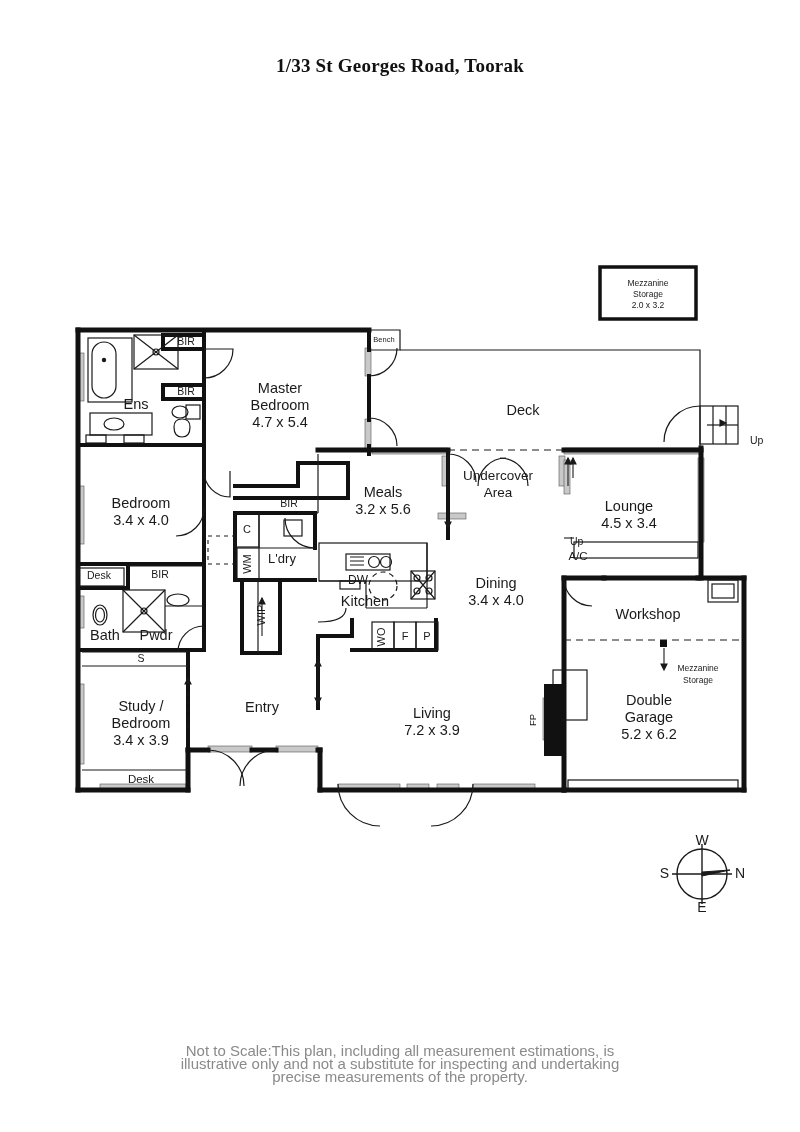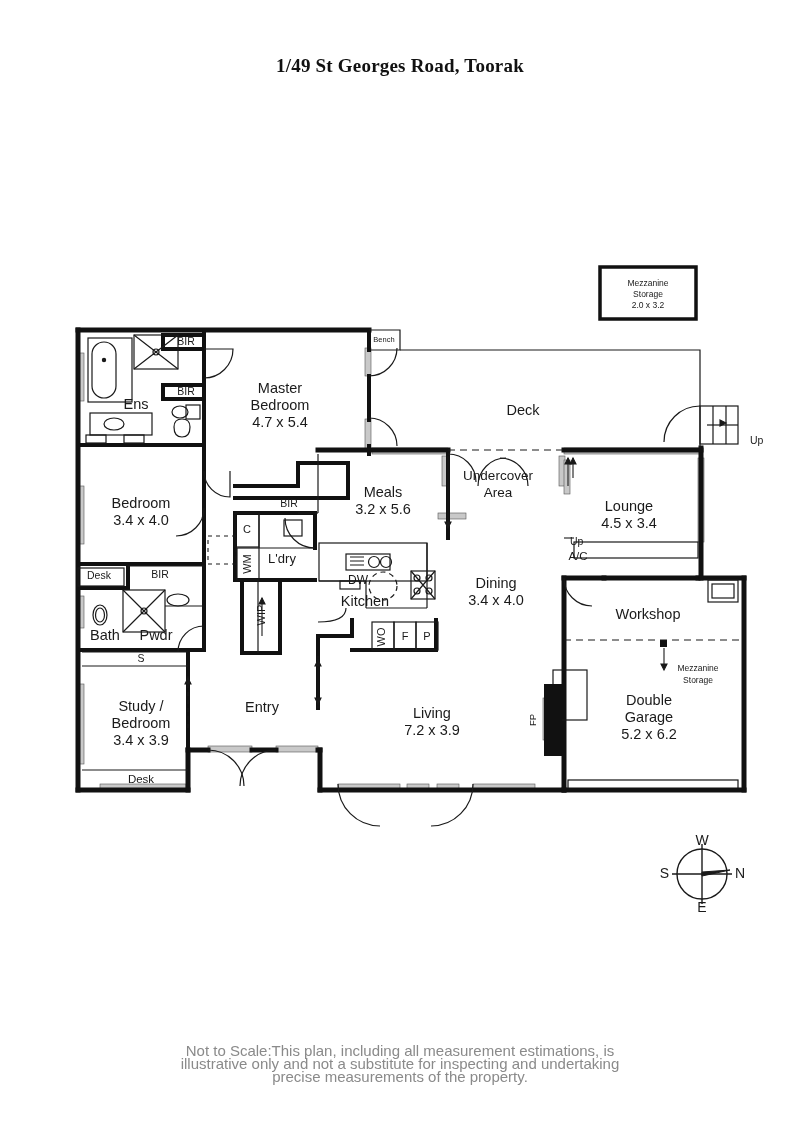--- a/index.html
+++ b/index.html
@@ -57,21 +57,21 @@
     font-family: "Liberation Sans", sans-serif;
     fill: #1a1a1a;
   }
   text { dominant-baseline: middle; }
 </style>
 </head>
 <body>
 
 <div id="page">
 
-  <div id="plan-title">1/49 St Georges Road, Toorak</div>
+  <div id="plan-title">1/33 St Georges Road, Toorak</div>
 
   <div id="svg-wrap">
     <svg width="800" height="1132" viewBox="0 0 800 1132" xmlns="http://www.w3.org/2000/svg">
 
       <g>
 
         <rect x="70" y="345" width="6" height="48" fill="#c9c9c9" stroke="#555" stroke-width="0.6"></rect>
         <rect x="70" y="478" width="6" height="58" fill="#c9c9c9" stroke="#555" stroke-width="0.6"></rect>
         <rect x="70" y="588" width="6" height="32" fill="#c9c9c9" stroke="#555" stroke-width="0.6"></rect>
         <rect x="70" y="676" width="6" height="80" fill="#c9c9c9" stroke="#555" stroke-width="0.6"></rect>

